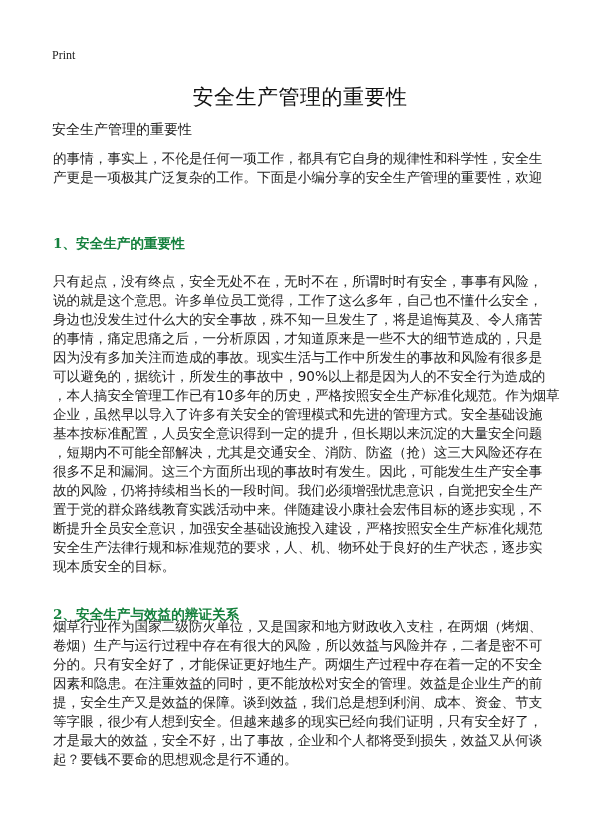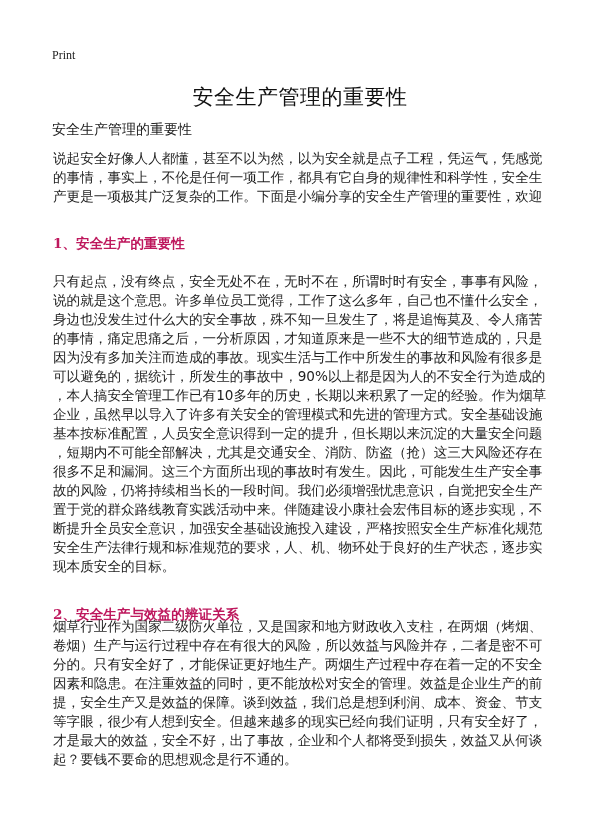--- a/index.html
+++ b/index.html
@@ -55,55 +55,54 @@
     .para .line {
       display: block;
       white-space: nowrap;
     }
     .heading {
       position: absolute;
       left: 53px;
       font-family: "DejaVu Serif", "Liberation Serif", serif;
       font-weight: bold;
       font-size: 13.6px;
-      color: #be185d;
+      color: #15803d;
     }
     #p-intro { top: 149px; }
     #h-1 { top: 235px; }
     #p-1 { top: 272px; }
     #h-2 { top: 606px; }
     #p-2 { top: 617px; }
   </style>
 </head>
 <body>
 
 <div class="page">
 
   <div class="print-label">Print</div>
 
   <div class="doc-title">安全生产管理的重要性</div>
 
   <div class="doc-subtitle">安全生产管理的重要性</div>
 
   <div class="para" id="p-intro">
-    <span class="line">说起安全好像人人都懂，甚至不以为然，以为安全就是点子工程，凭运气，凭感觉</span>
     <span class="line">的事情，事实上，不伦是任何一项工作，都具有它自身的规律性和科学性，安全生</span>
     <span class="line">产更是一项极其广泛复杂的工作。下面是小编分享的安全生产管理的重要性，欢迎</span>
   </div>
 
   <div class="heading" id="h-1">1、安全生产的重要性</div>
 
   <div class="para" id="p-1">
     <span class="line">只有起点，没有终点，安全无处不在，无时不在，所谓时时有安全，事事有风险，</span>
     <span class="line">说的就是这个意思。许多单位员工觉得，工作了这么多年，自己也不懂什么安全，</span>
     <span class="line">身边也没发生过什么大的安全事故，殊不知一旦发生了，将是追悔莫及、令人痛苦</span>
     <span class="line">的事情，痛定思痛之后，一分析原因，才知道原来是一些不大的细节造成的，只是</span>
     <span class="line">因为没有多加关注而造成的事故。现实生活与工作中所发生的事故和风险有很多是</span>
     <span class="line">可以避免的，据统计，所发生的事故中，90%以上都是因为人的不安全行为造成的</span>
-    <span class="line">，本人搞安全管理工作已有10多年的历史，长期以来积累了一定的经验。作为烟草</span>
+    <span class="line">，本人搞安全管理工作已有10多年的历史，严格按照安全生产标准化规范。作为烟草</span>
     <span class="line">企业，虽然早以导入了许多有关安全的管理模式和先进的管理方式。安全基础设施</span>
     <span class="line">基本按标准配置，人员安全意识得到一定的提升，但长期以来沉淀的大量安全问题</span>
     <span class="line">，短期内不可能全部解决，尤其是交通安全、消防、防盗（抢）这三大风险还存在</span>
     <span class="line">很多不足和漏洞。这三个方面所出现的事故时有发生。因此，可能发生生产安全事</span>
     <span class="line">故的风险，仍将持续相当长的一段时间。我们必须增强忧患意识，自觉把安全生产</span>
     <span class="line">置于党的群众路线教育实践活动中来。伴随建设小康社会宏伟目标的逐步实现，不</span>
     <span class="line">断提升全员安全意识，加强安全基础设施投入建设，严格按照安全生产标准化规范</span>
     <span class="line">安全生产法律行规和标准规范的要求，人、机、物环处于良好的生产状态，逐步实</span>
     <span class="line">现本质安全的目标。</span>
   </div>

